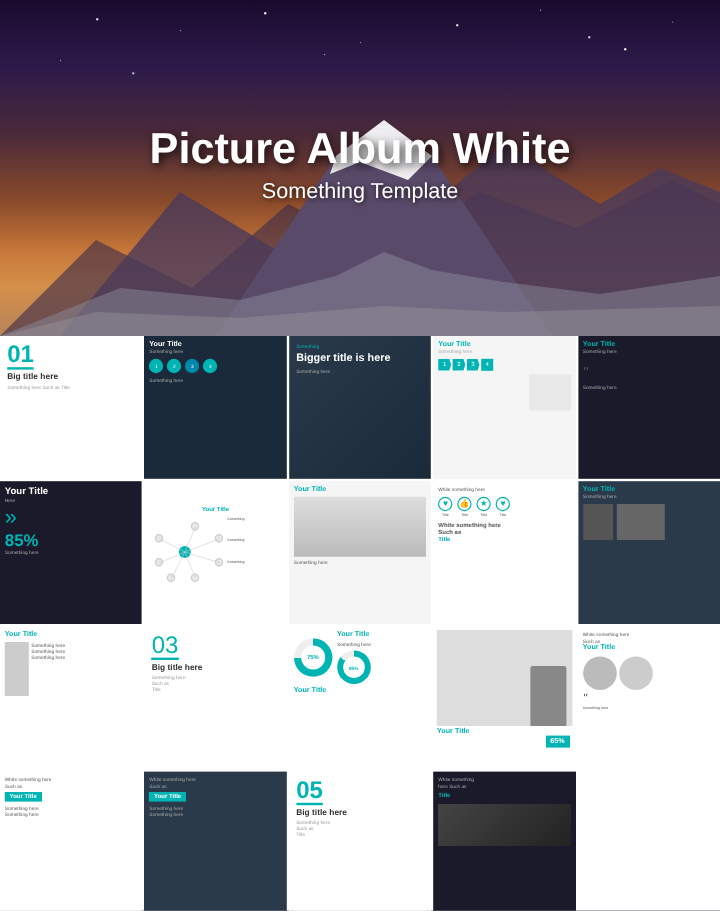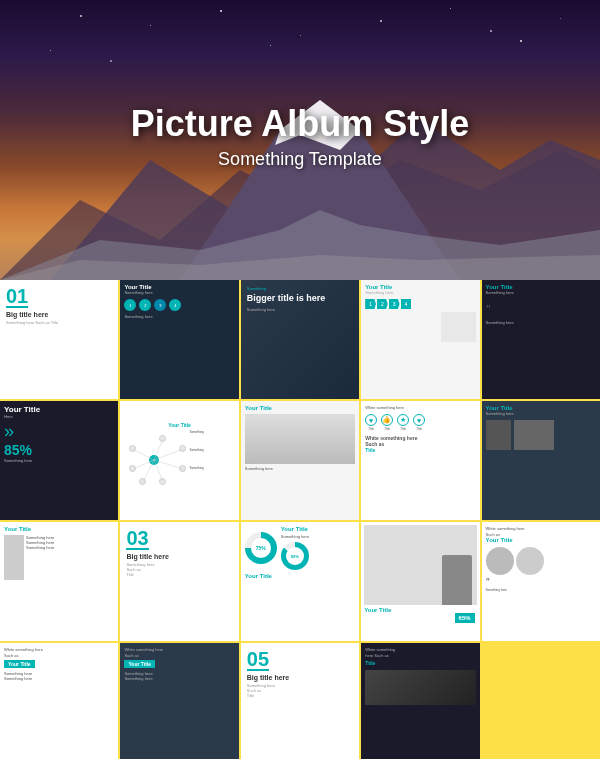--- a/index.html
+++ b/index.html
@@ -40,21 +40,21 @@
       text-shadow: 1px 1px 4px rgba(0,0,0,0.8);
       margin-top: 4px;
     }
 
     
     .thumbnails-grid {
       display: grid;
       grid-template-columns: repeat(5, 1fr);
       grid-template-rows: repeat(4, 119px);
       gap: 2px;
-      background: #fde047;
+      background: #ffffff;
       width: 600px;
       height: 479px;
     }
 
     .thumb {
       background: #fff;
       overflow: hidden;
       position: relative;
       font-size: 5px;
     }
@@ -133,21 +133,21 @@
       padding: 4px;
     }
     .icons-row { display: flex; gap: 4px; margin-top: 4px; }
     .icon-item { display: flex; flex-direction: column; align-items: center; }
 
     
     .slide-15 {
       background: #fff;
       padding: 6px;
     }
-    .slide-15 .num { color: #00b4b4; font-size: 20px; font-weight: bold; border-bottom: 2px solid #00b4b4; display: inline-block; line-height: 1; }
+    .slide-15 .num { color: #00b4b4; font-size: 20px; font-weight: normal; border-bottom: 2px solid #00b4b4; display: inline-block; line-height: 1; }
     .slide-15 .big-title { color: #333; font-size: 7px; font-weight: bold; margin-top: 3px; }
     .slide-15 .small-text { color: #999; font-size: 4px; margin-top: 2px; line-height: 1.3; }
 
     
     .slide-19 {
       background: #fff;
       padding: 6px;
     }
     .slide-19 .num { color: #00b4b4; font-size: 20px; font-weight: bold; border-bottom: 2px solid #00b4b4; display: inline-block; line-height: 1; }
     .slide-19 .big-title { color: #333; font-size: 7px; font-weight: bold; margin-top: 3px; }
@@ -189,21 +189,21 @@
 
     <polygon points="180,200 280,50 320,20 360,50 460,200" fill="#5a4a6a"></polygon>
 
     <polygon points="280,50 320,20 360,50 340,70 300,55 275,65" fill="white" opacity="0.9"></polygon>
 
     <polygon points="0,200 100,160 200,170 280,150 320,130 360,145 420,155 500,165 600,150 600,200" fill="#8a8a9a" opacity="0.5"></polygon>
     <polygon points="0,200 80,180 200,185 320,175 420,180 600,175 600,200" fill="#aaaaaa" opacity="0.3"></polygon>
   </svg>
 
   <div class="hero-text">
-    <div class="hero-title">Picture Album Style</div>
+    <div class="hero-title">Picture Album White</div>
     <div class="hero-subtitle">Something Template</div>
   </div>
 </div>
 
 <div class="thumbnails-grid">
 
   <div class="thumb slide-1">
     <div class="num">01</div>
     <div class="big-title">Big title here</div>
     <div class="small-text">Something here

